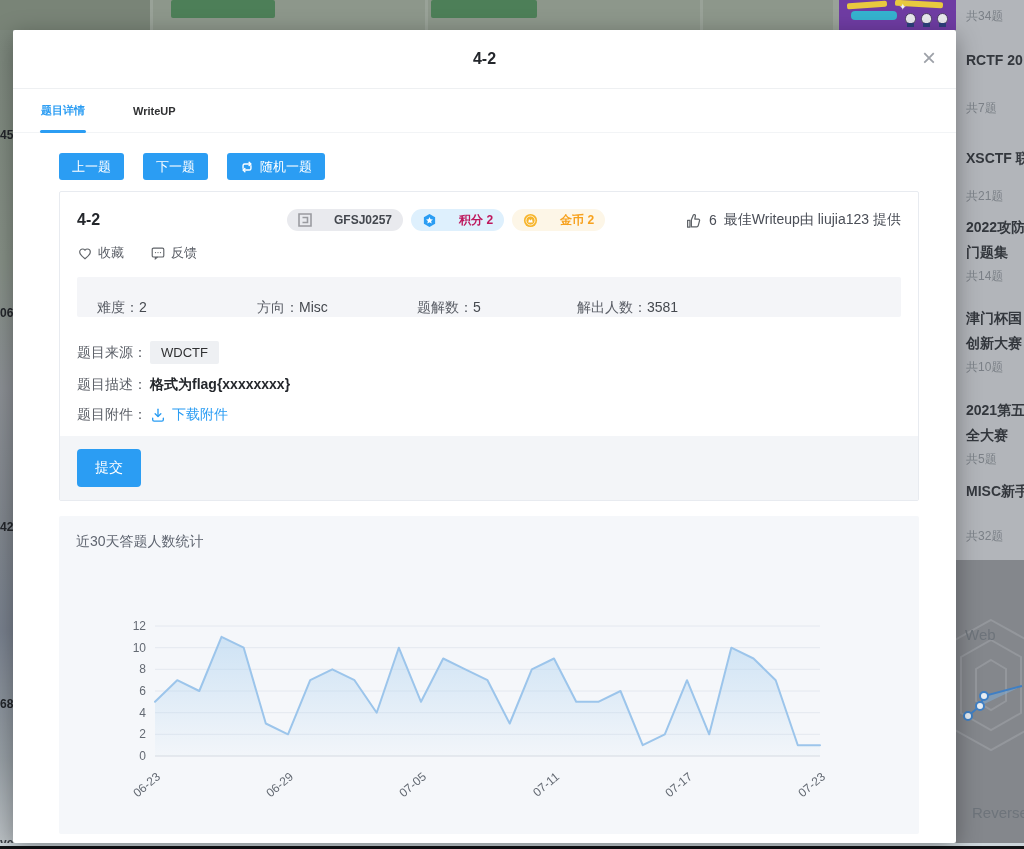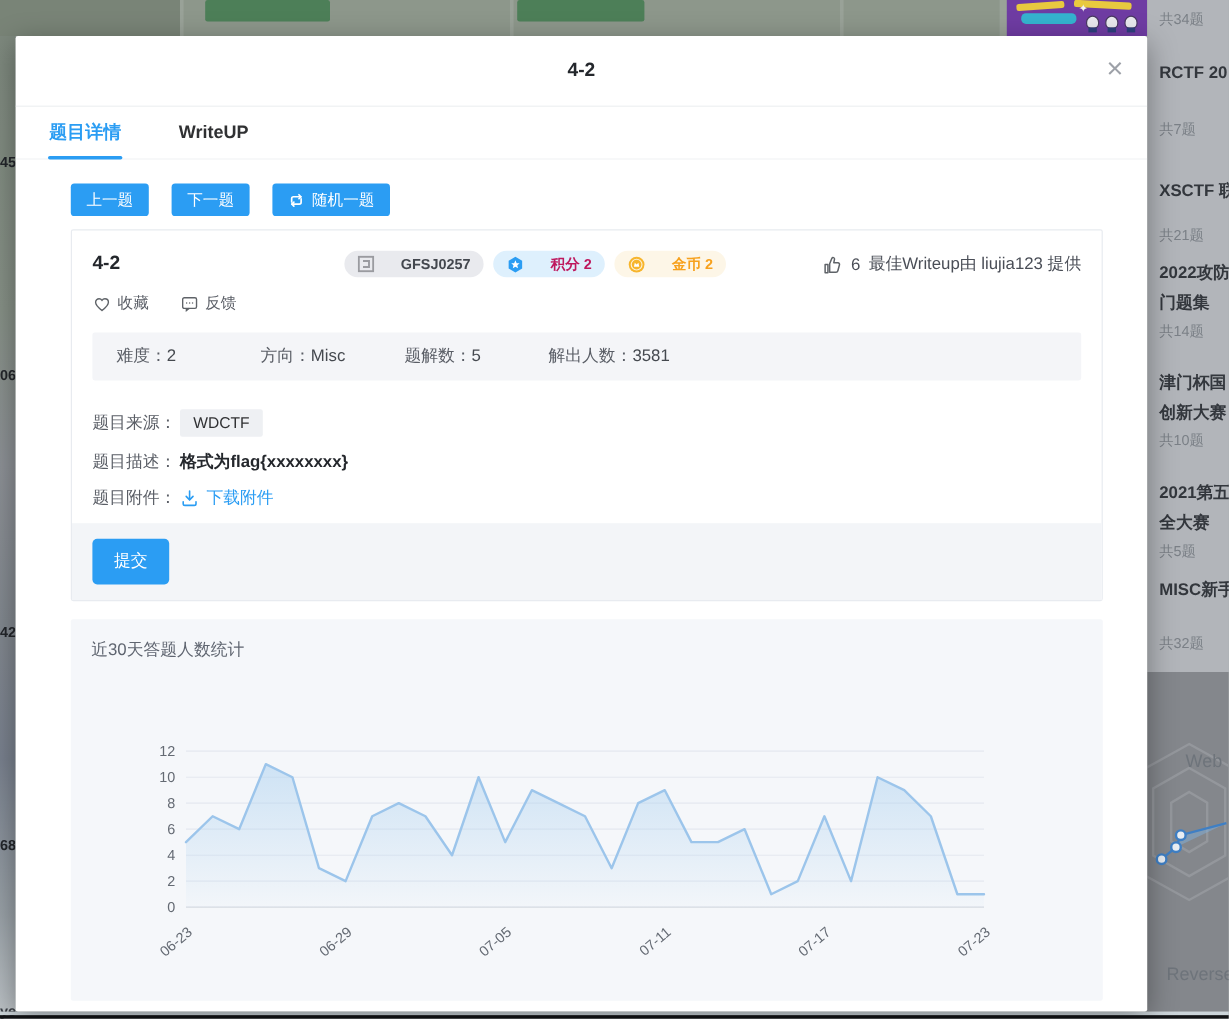--- a/index.html
+++ b/index.html
@@ -41,36 +41,36 @@
   .sb-entry:nth-child(3){ top:100px; } .sb-entry:nth-child(4){ top:150px; }
   .sb-entry:nth-child(5){ top:188px; } .sb-entry:nth-child(6){ top:219px; }
   .sb-entry:nth-child(7){ top:244px; } .sb-entry:nth-child(8){ top:268px; }
   .sb-entry:nth-child(9){ top:310px; } .sb-entry:nth-child(10){ top:335px; }
   .sb-entry:nth-child(11){ top:359px; } .sb-entry:nth-child(12){ top:402px; }
   .sb-entry:nth-child(13){ top:427px; } .sb-entry:nth-child(14){ top:451px; }
   .sb-entry:nth-child(15){ top:483px; } .sb-entry:nth-child(16){ top:528px; }
 
   .bd-panel { position:absolute; left:956px; top:560px; width:68px; height:283px; background:#84878c; overflow:hidden; }
   .panel-label { position:absolute; font-size:15px; color:#6e747b; }
-  .panel-label.web { left:32px; top:66px; }
+  .panel-label.web { left:9px; top:66px; }
   .panel-label.reverse { left:16px; top:244px; }
   .panel-hex { position:absolute; left:-30px; top:40px; }
   .panel-node { position:absolute; left:2px; top:108px; }
 
   .bd-bottom-light { position:absolute; left:0; top:843px; width:1024px; height:3px; background:#ccd5da; }
   .bd-bottom-dark { position:absolute; left:0; top:846px; width:1024px; height:3px; background:#121316; }
 
   
   .modal { position:absolute; left:13px; top:30px; width:943px; height:813px; background:#fff;
     border-radius:2px; box-shadow:0 6px 24px rgba(0,0,0,.35); overflow:hidden; }
   .m-header { height:59px; border-bottom:1px solid #eef0f2; display:flex; align-items:center; justify-content:center; position:relative; }
   .m-title { font-size:16px; font-weight:bold; color:#24272c; }
   .m-close { position:absolute; right:20px; top:16px; font-size:24px; line-height:24px; color:#9da1a8; cursor:pointer; font-weight:normal; }
   .m-tabs { height:44px; padding-left:27px; border-bottom:1px solid #f2f4f6; display:flex; }
-  .tab { margin-right:46px; font-size:15px; font-weight:bold; color:#303133; display:flex; align-items:center; position:relative; padding:0 1px; cursor:pointer; }
+  .tab { margin-right:46px; font-size:11px; font-weight:bold; color:#303133; display:flex; align-items:center; position:relative; padding:0 1px; cursor:pointer; }
   .tab.active { color:#2b9df3; }
   .tab.active::after { content:""; position:absolute; left:0; right:0; bottom:-1px; height:3px; background:#2b9df3; border-radius:2px; }
 
   .m-body { padding:20px 37px 0 46px; }
   .nav-row { display:flex; align-items:center; margin-bottom:11px; }
   .btn { background:#2b9df3; color:#fff; font-size:13px; height:27px; padding:0 13px; border-radius:3px;
     display:inline-flex; align-items:center; gap:6px; border:none; cursor:pointer; font-family:inherit; }
   .btn + .btn { margin-left:19px; }
   .btn-random { margin-left:auto; margin-right:9px; }
 
@@ -78,21 +78,21 @@
   .ic-head { padding:17px 17px 0; }
   .row1 { display:flex; align-items:center; }
   .c-name { font-size:16px; font-weight:bold; color:#24272c; width:210px; }
   .badge { height:22px; border-radius:11px; display:inline-flex; align-items:center; padding:0 11px; font-size:12px; font-weight:bold; margin-right:8px; gap:22px; white-space:nowrap; }
   .badge-code { background:#e9eaee; color:#43474e; }
   .badge-score { background:#def0fd; color:#be185d; }
   .badge-coin { background:#fdf6e7; color:#f7a11d; }
   .like-wrap { margin-left:auto; display:flex; align-items:center; gap:7px; font-size:14px; color:#4a4e57; }
   .row2 { display:flex; gap:26px; margin-top:13px; font-size:13px; color:#5a5e66; }
   .row2 .action { display:inline-flex; align-items:center; gap:5px; cursor:pointer; }
-  .stats-bar { margin:15px 17px 0; background:#f4f5f8; border-radius:2px; height:40px; display:flex; align-items:center; padding:0 20px; font-size:14px; color:#45494f; }
+  .stats-bar { margin:15px 17px 0; background:#f4f5f8; border-radius:2px; height:40px; display:flex; align-items:flex-end; padding:0 20px; font-size:14px; color:#45494f;gap:40px; }
   .stat { min-width:120px; white-space:nowrap; }
   .stat .lab { color:#5a5e66; }
   .meta { padding:12px 17px 12px; font-size:14px; color:#5a5e66; }
   .meta-row { margin-top:12px; display:flex; align-items:center; }
   .src-badge { background:#eef0f3; padding:4px 11px; border-radius:2px; color:#303133; margin-left:3px; font-size:13px; }
   .desc-val { color:#24272c; font-weight:bold; margin-left:3px; }
   .attach-link { color:#2b9df3; display:inline-flex; align-items:center; gap:6px; margin-left:3px; cursor:pointer; }
   .submit-strip { background:#f3f5f8; padding:13px 17px; display:flex; gap:10px; }
   .flag-input { flex:1; height:38px; background:#e8ebef; border:none; border-radius:4px; padding:0 14px; font-size:14px; color:#303133; font-family:inherit; outline:none; }
   .flag-input::placeholder { color:#a2a8b0; }

